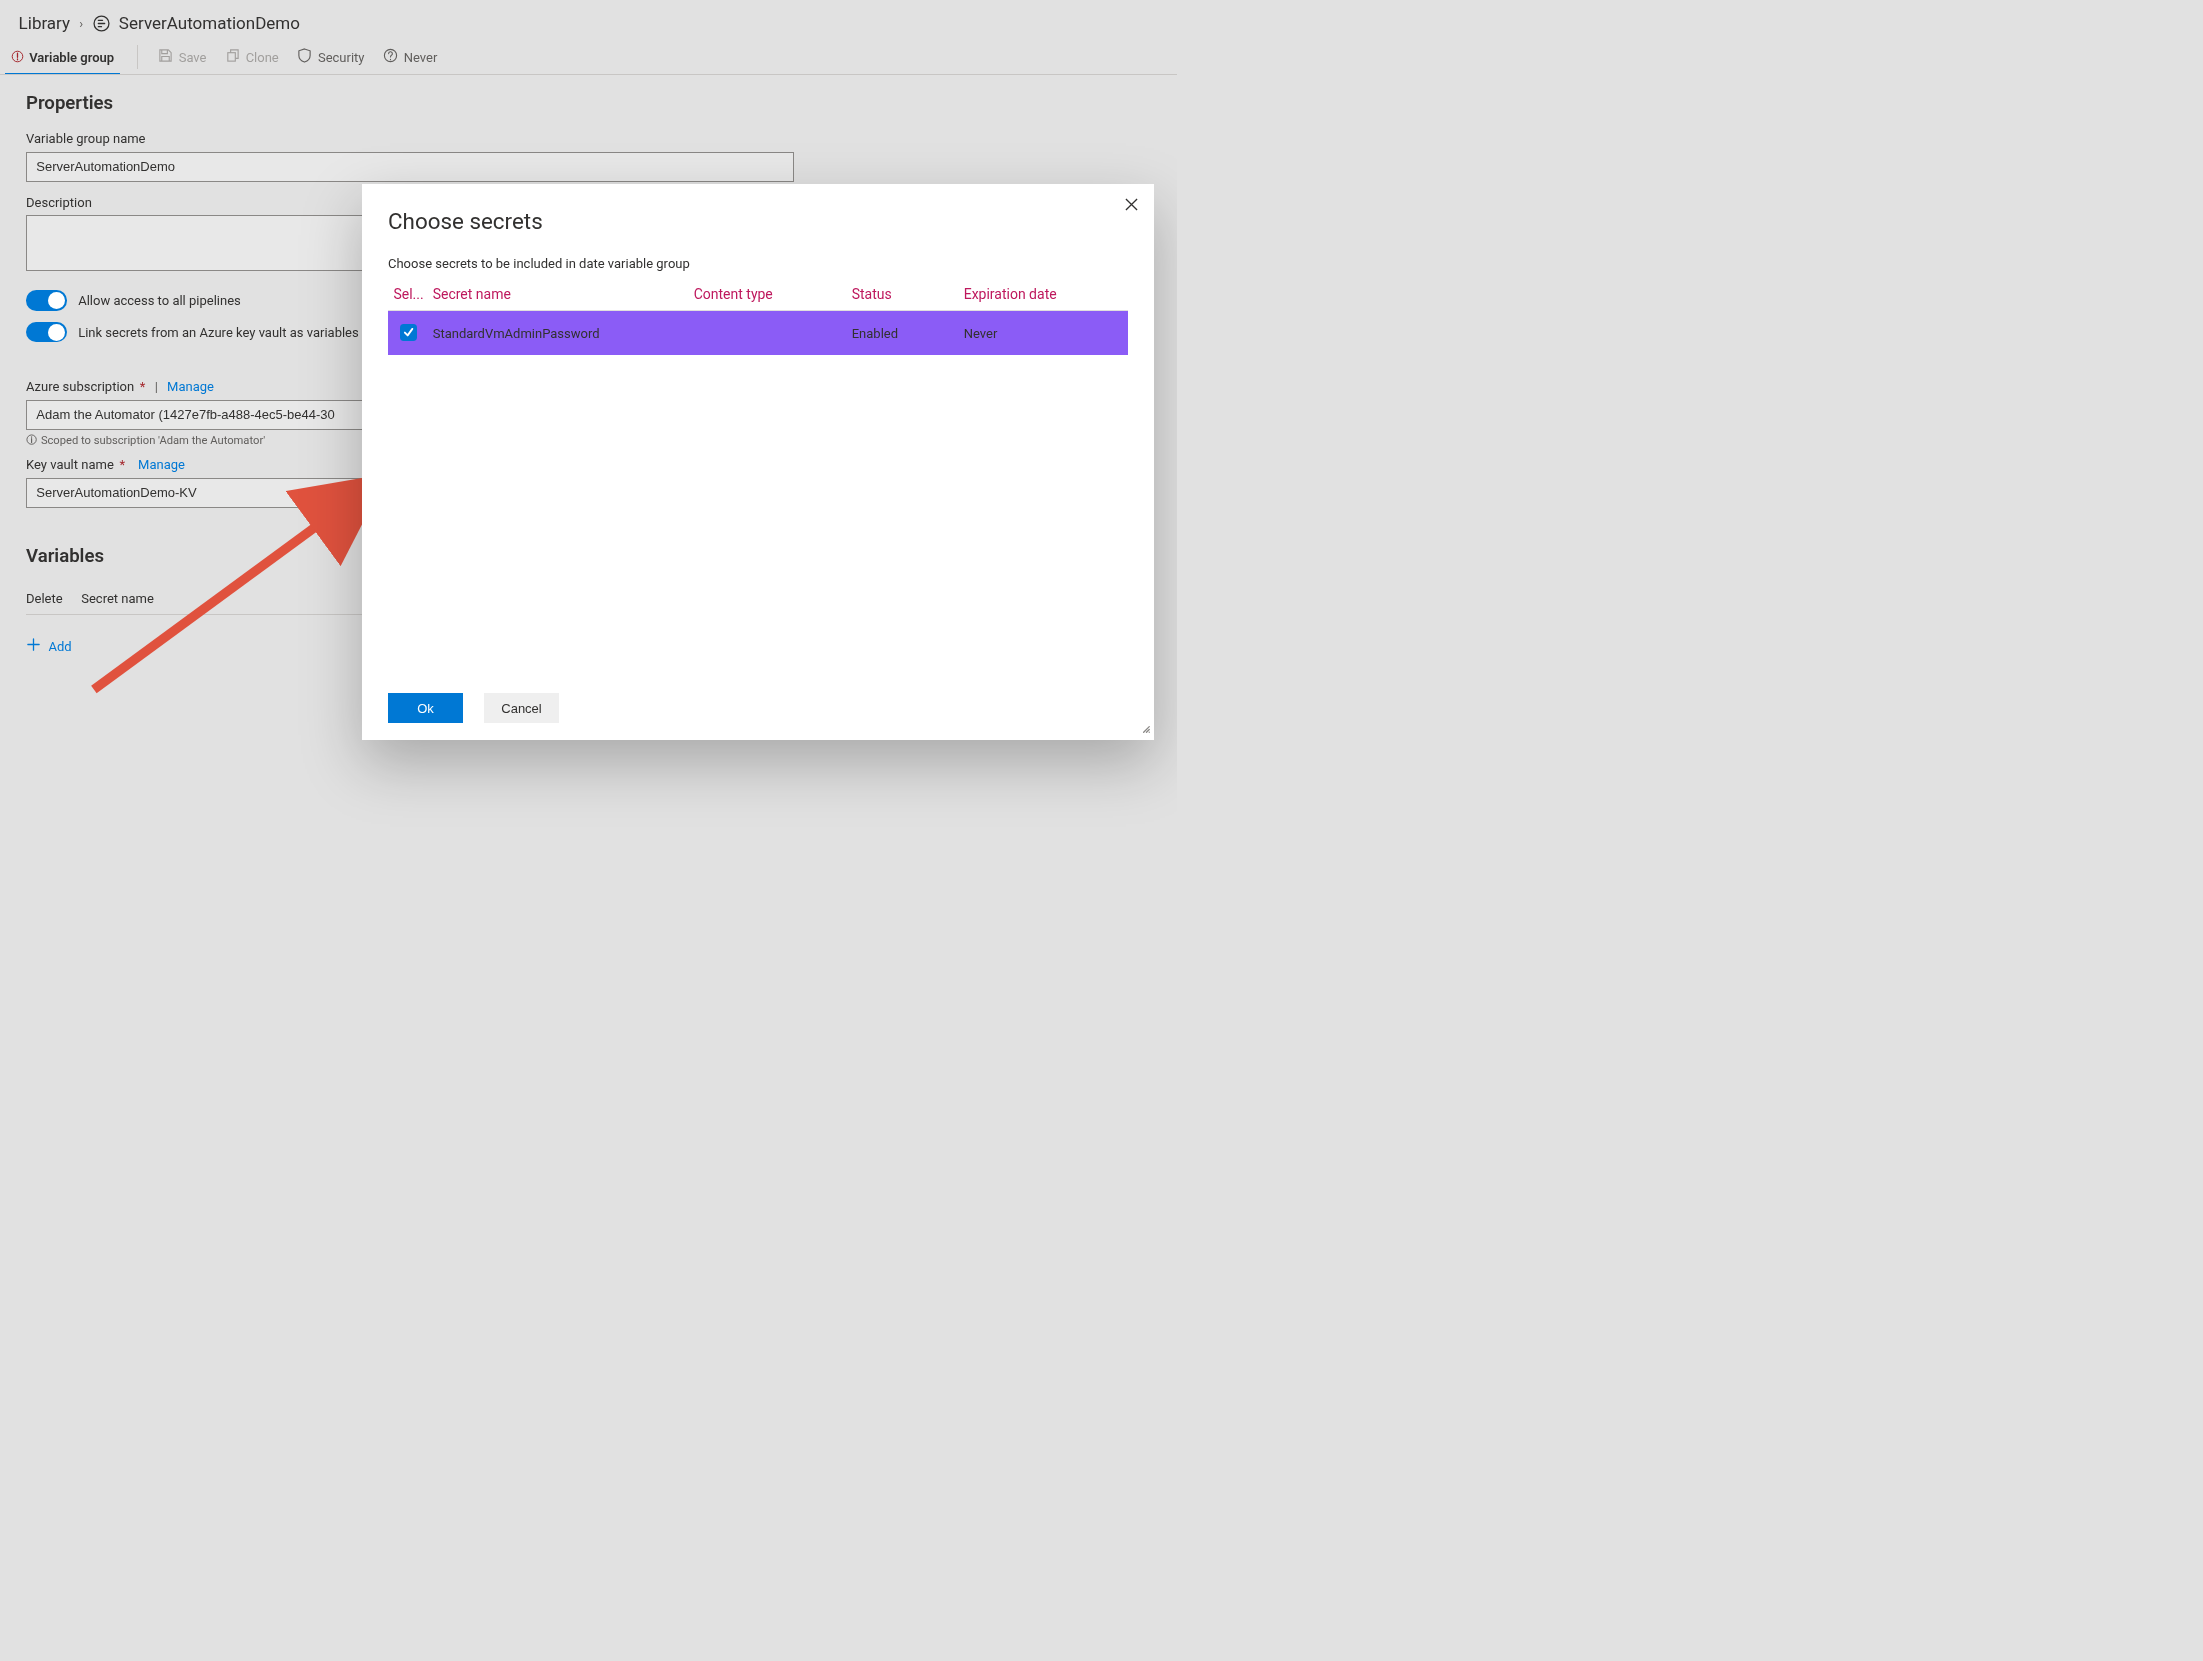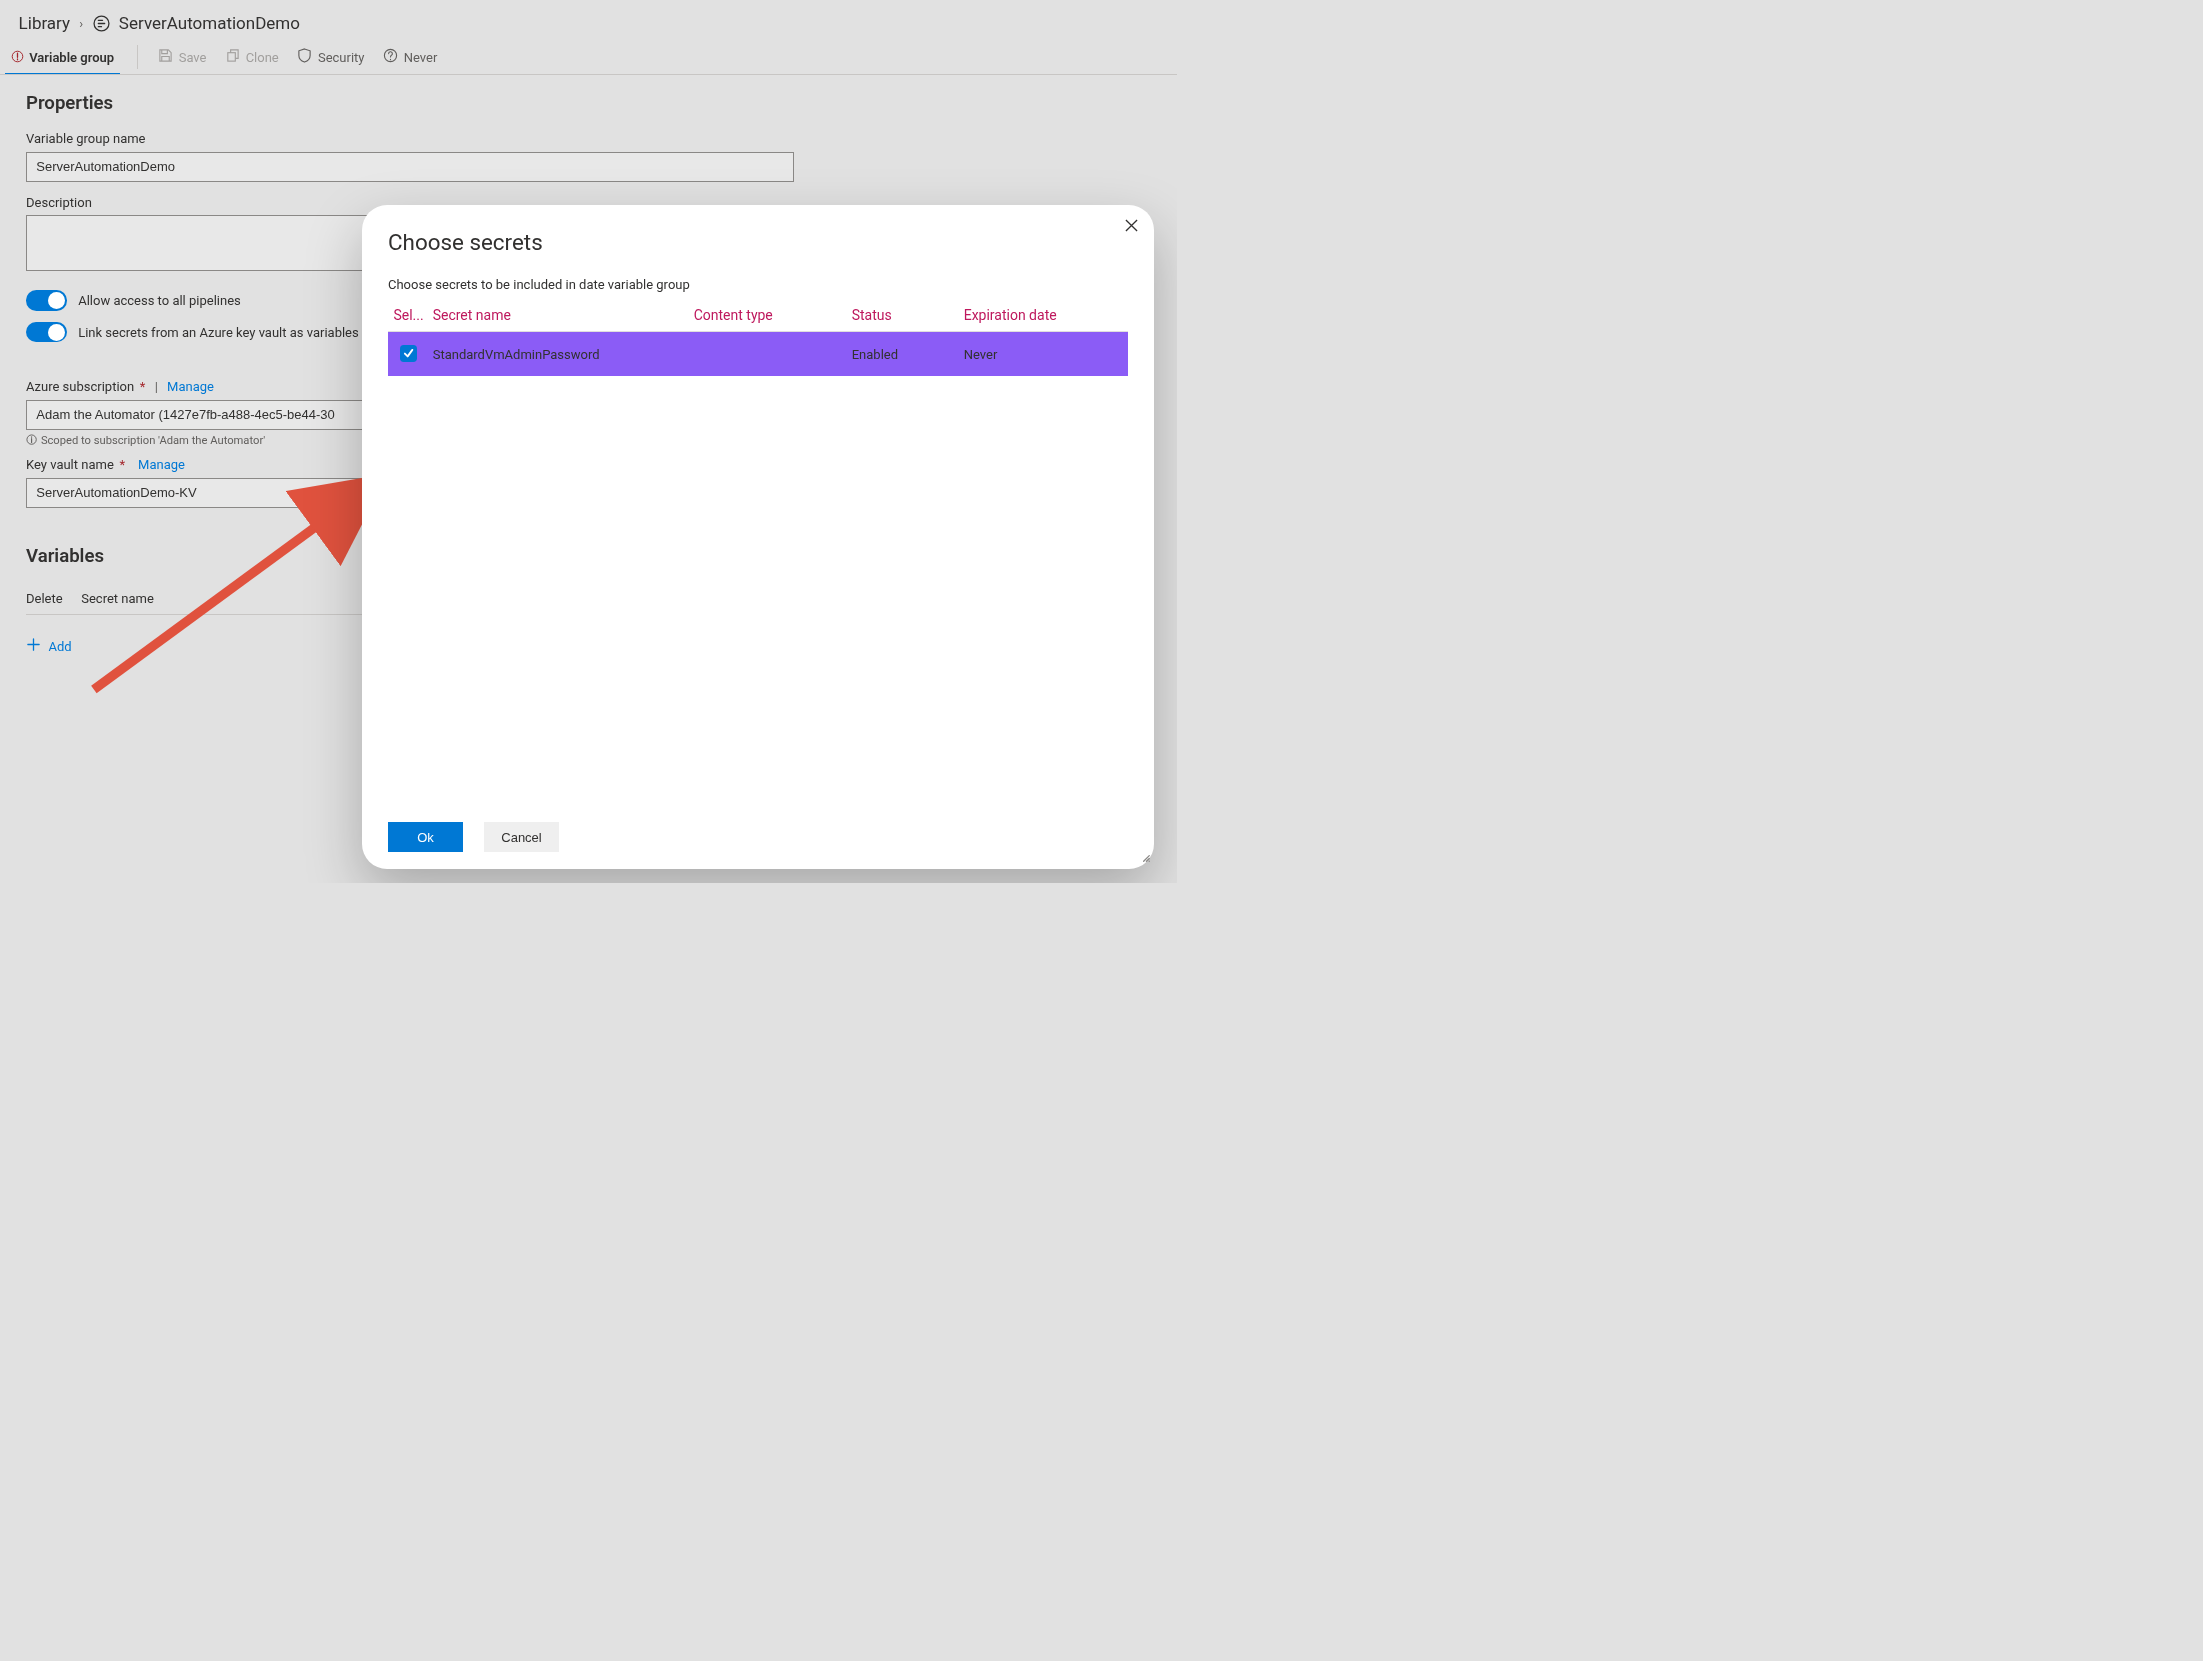--- a/index.html
+++ b/index.html
@@ -108,30 +108,29 @@
   .annotation-arrow {
     position:absolute;
     left: 75px;
     top: 466px;
     pointer-events:none;
   }
 
   
   .modal {
     position:absolute;
-    top: 205px;
+    top: 184px;
     left: 362px;
     width: 792px;
-    height: 664px;
+    height: 556px;
     background:#fff;
     box-shadow: 0 23px 56px rgba(0,0,0,.25);
     display:flex;
     flex-direction:column;
     padding: 24px 26px 17px;
-    border-radius: 25px;
   }
   .modal-close {
     position:absolute; top:13px; right:13px;
     width:18.6px; height:18.6px; cursor:pointer;
     display:flex; align-items:center; justify-content:center;
   }
   .modal-close svg { width:13px; height:13px; }
   .modal h1 { font-size: 22.4px; font-weight: 400; margin-bottom: 22.4px; color:#323130; }
   .modal-desc { font-size:13px; margin-bottom: 9.3px; }
   .secret-table { width:100%; border-collapse: collapse; }

